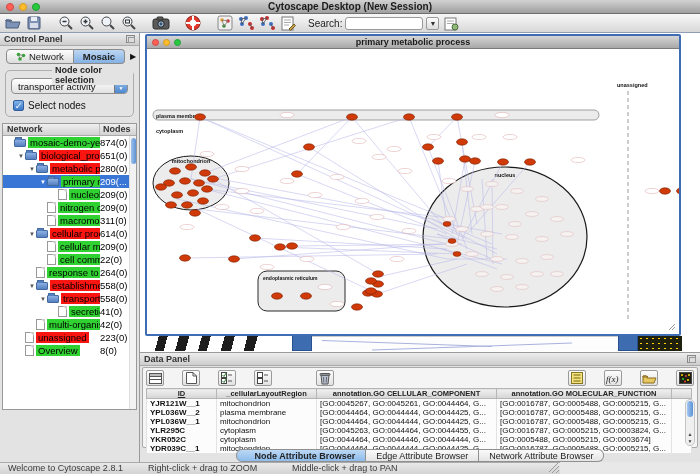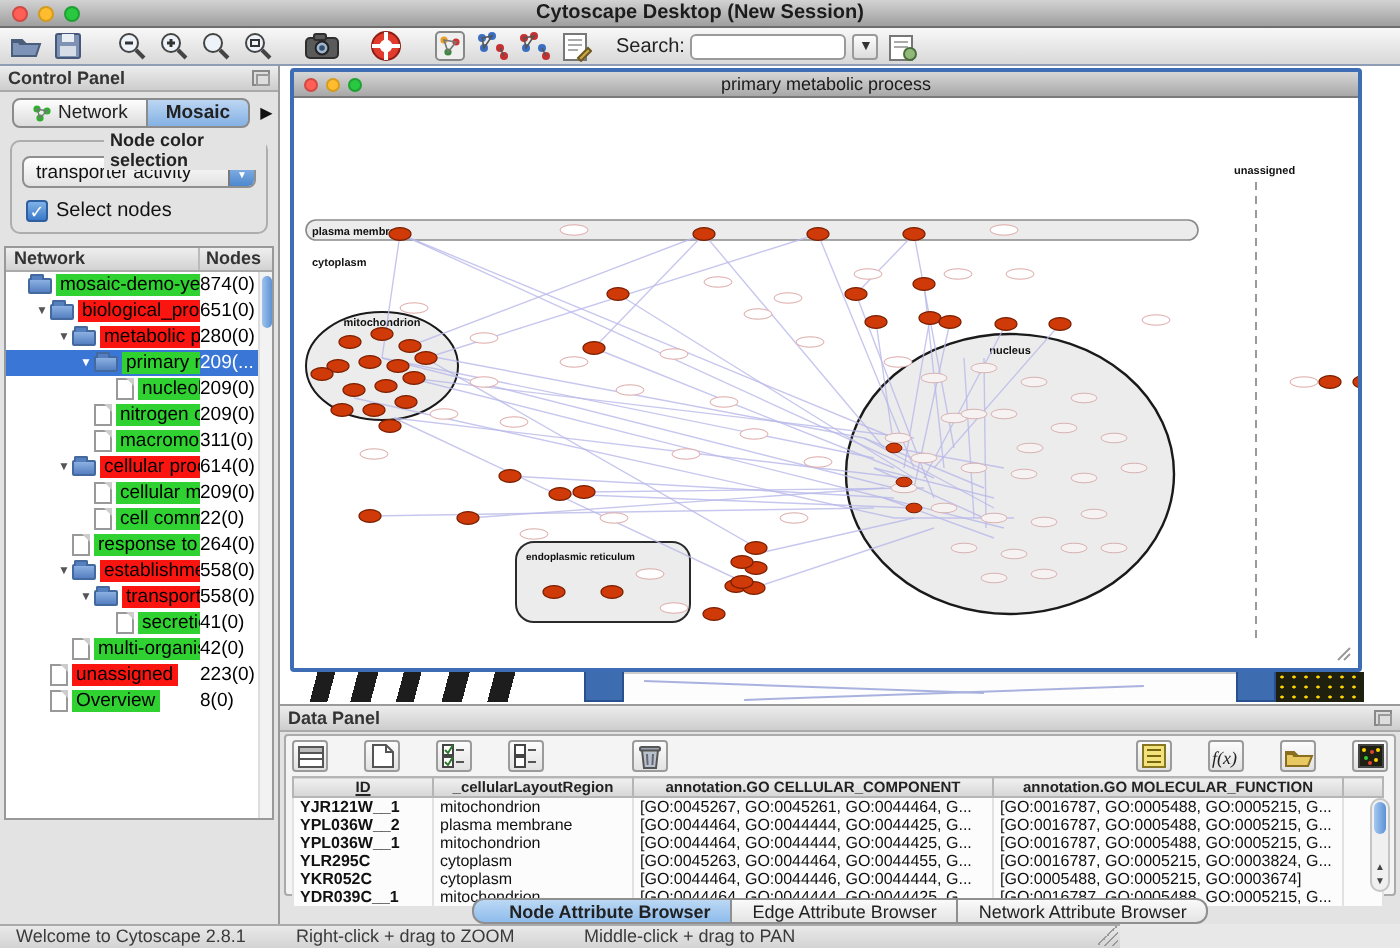--- a/index.html
+++ b/index.html
@@ -73,21 +73,21 @@
       linear-gradient(105deg, transparent 0 6%, #1d1d1d 6% 13%, transparent 13% 22%, #1d1d1d 22% 30%, transparent 30% 40%, #1d1d1d 40% 47%, transparent 47% 58%, #1d1d1d 58% 66%, transparent 66% 76%, #1d1d1d 76% 84%, transparent 84%); }
   .frag-blue1 { left:152px; top:302px; width:20px; height:16px; background:#3e6cb0; border:1px solid #28508e; }
   .frag-light { left:172px; top:303px; width:306px; height:15px; background:#fdfdfe; border-top:1px solid #ccc; overflow:hidden; }
   .frag-light i { position:absolute; display:block; height:1px; background:#a9b2de; }
   .frag-blue2 { left:478px; top:302px; width:20px; height:16px; background:#3e6cb0; border:1px solid #28508e; }
   .frag-dots { left:498px; top:303px; width:44px; height:15px; background-color:#20200f; background-image:radial-gradient(#ffd400 0.7px, transparent 1.1px); background-size:6px 5px; }
 
   
   .netwin { position:absolute; z-index:2; left:5px; top:1px; width:536px; height:302px; border:2px solid #3f6db5; border-radius:2px; background:#fff; }
   .netwin .wtitle { height:13px; background:linear-gradient(#d6d6d6,#a8a8a8); border-bottom:1px solid #7b7b7b; position:relative; text-align:center; }
-  .netwin .wtitle .wt { font-size:9px; font-weight:normal; color:#1a1a1a; line-height:13px; }
+  .netwin .wtitle .wt { font-size:9px; font-weight:bold; color:#1a1a1a; line-height:13px; }
   .netwin .lights { top:3px; left:5px; gap:4px; }
   .netwin .light { width:7px; height:7px; }
   .canvas { position:relative; width:532px; height:285px; background:#fff; }
   svg.net { display:block; width:532px; height:285px; }
 
   
   .datapanel { position:absolute; z-index:3; left:0; top:319px; width:560px; height:110px; background:#e3e3e3; border-top:1px solid #9a9a9a; }
   .dp-inner { margin:1px 2px 0 2px; background:#f4f4f4; border:1px solid #aaa; border-radius:2px; height:81px; position:relative; }
   .dptools { height:20px; display:flex; align-items:center; padding:1px 3px; gap:18px; }
   .dpbtn { width:18px; height:16px; border:1px solid #9b9b9b; border-radius:2px; background:linear-gradient(#fcfcfc,#e2e2e2); display:flex; align-items:center; justify-content:center; }

